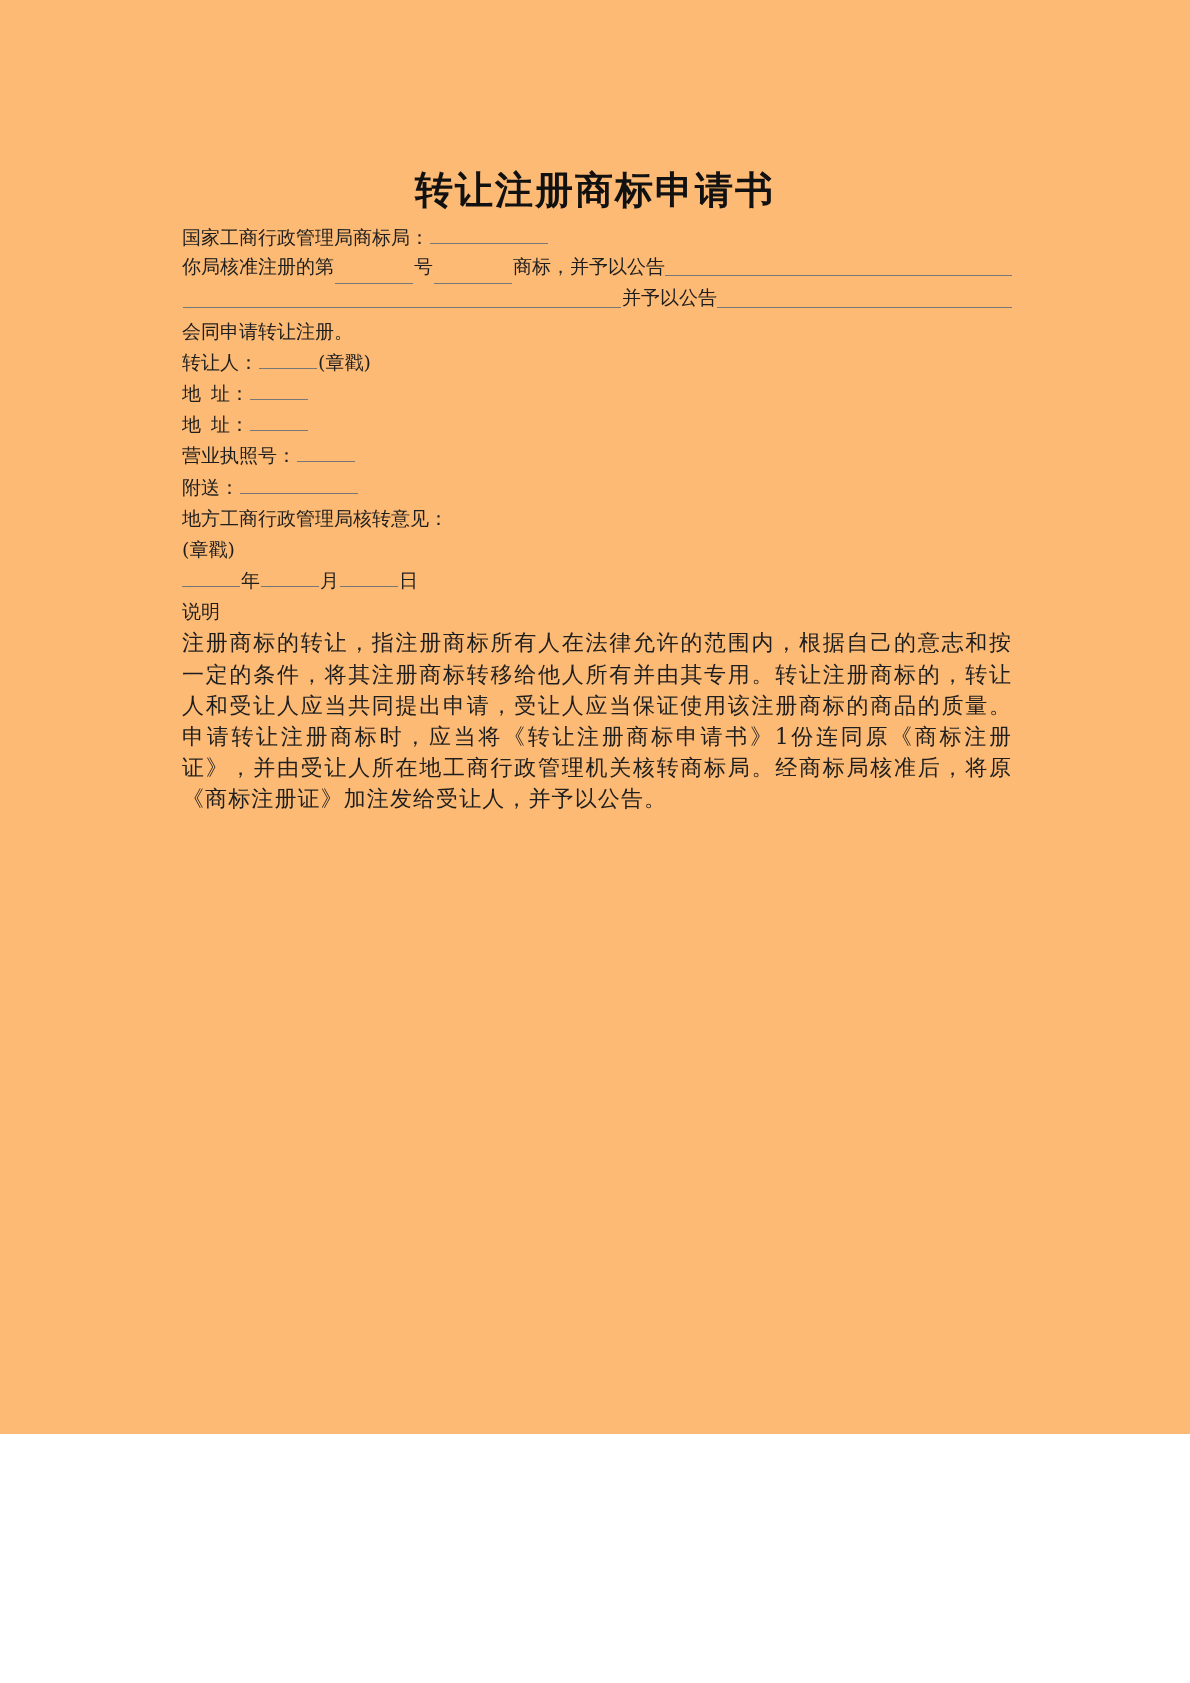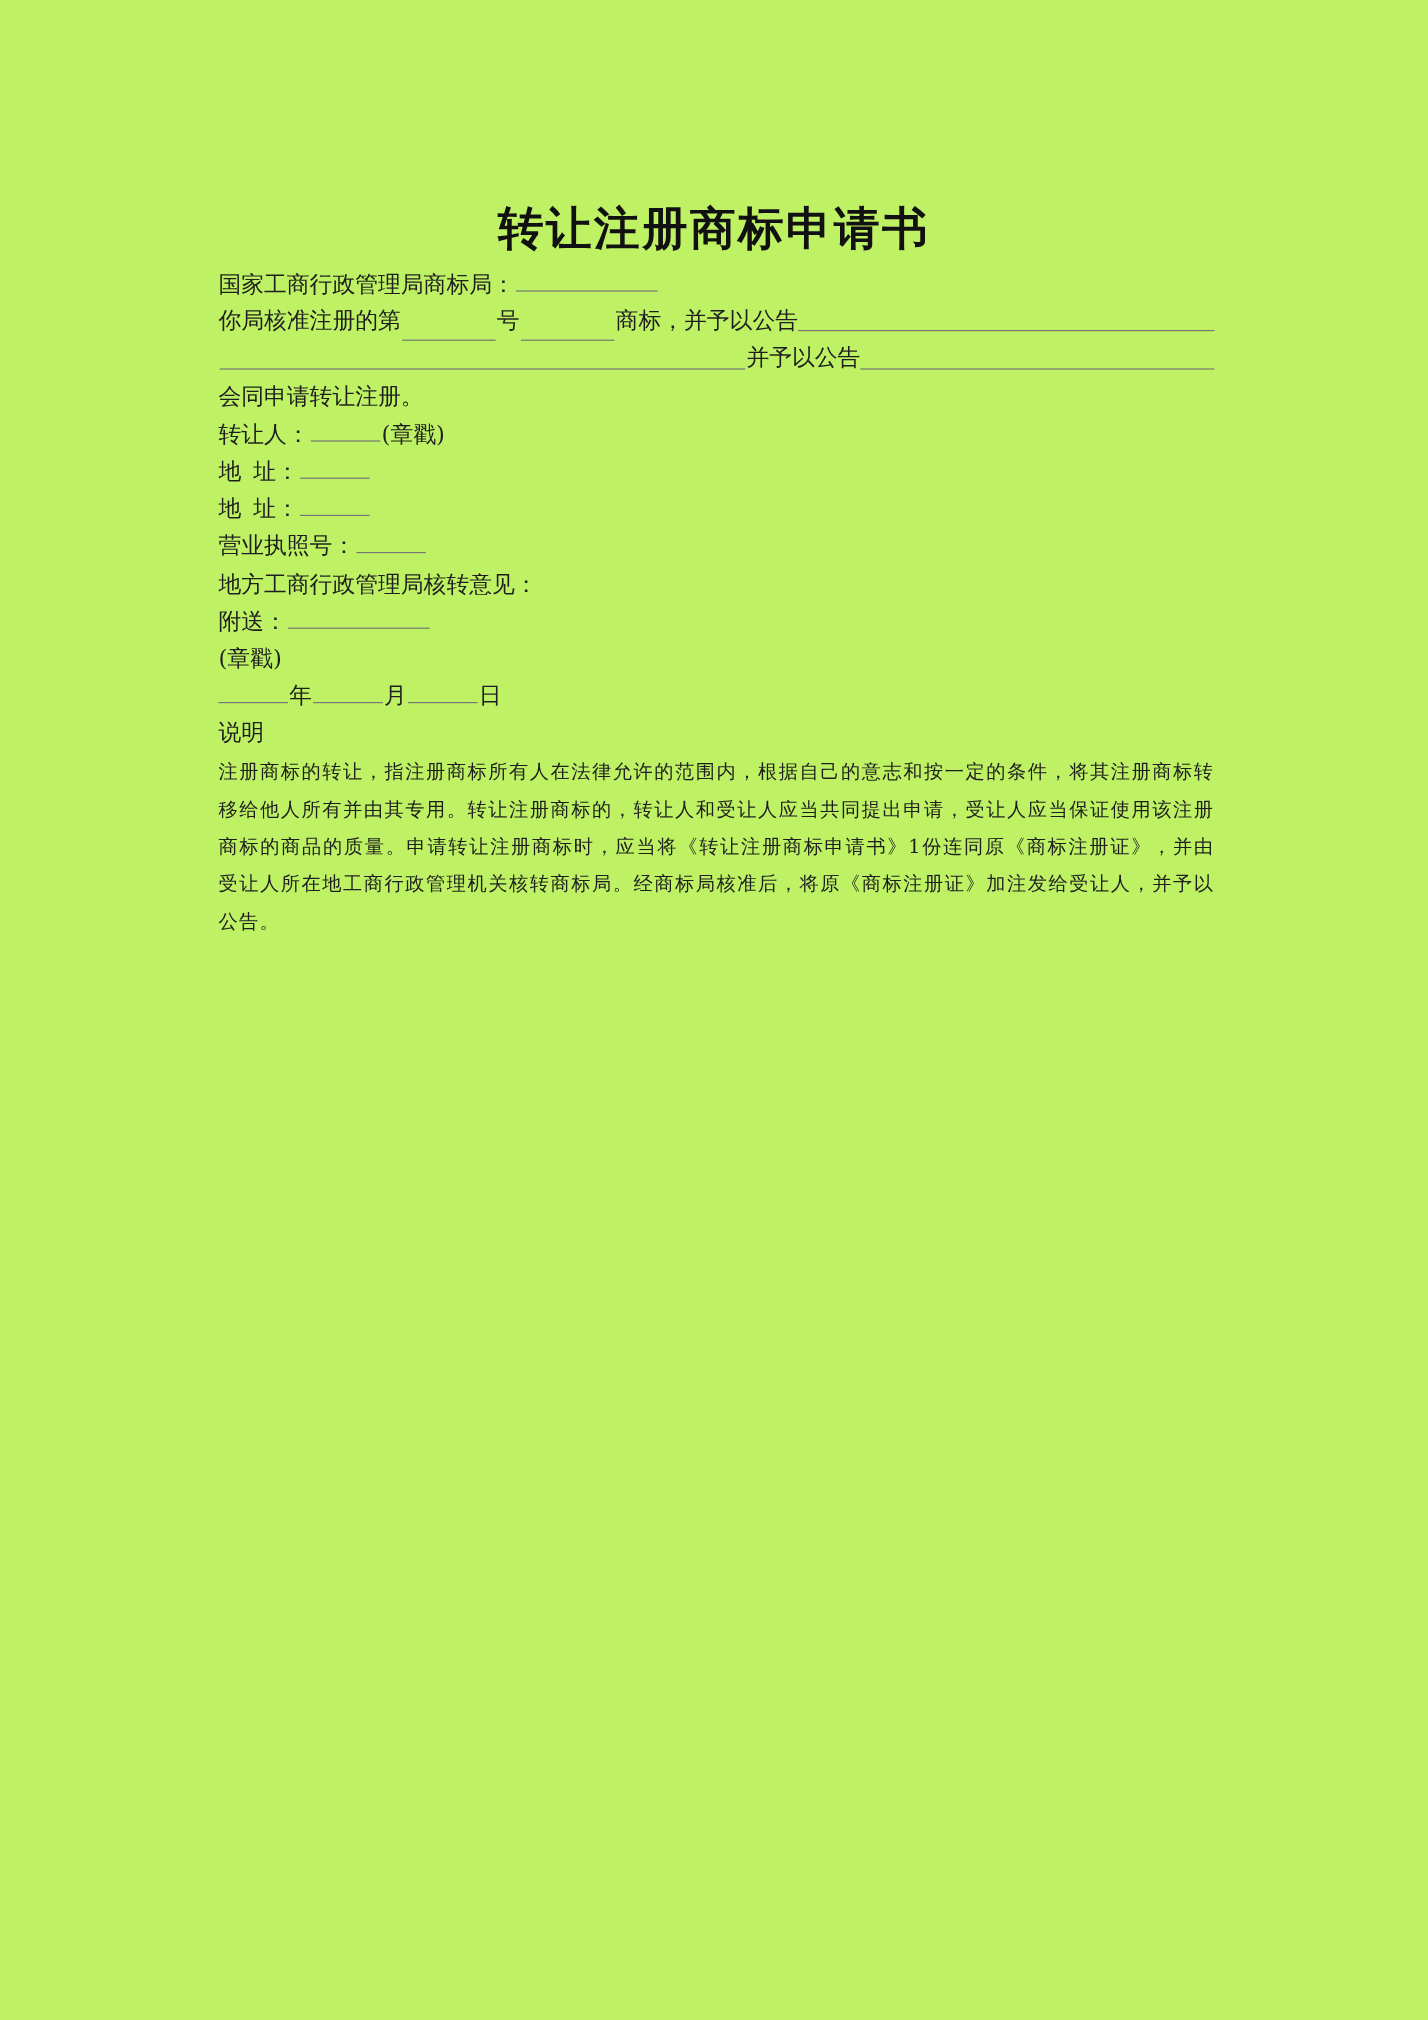--- a/index.html
+++ b/index.html
@@ -1,26 +1,26 @@
 <!DOCTYPE html>
 <html><head>
 <meta charset="utf-8">
 <style>
   html, body { margin: 0; padding: 0; background: #ffffff; }
   body { width: 1190px; height: 1683px; position: relative; overflow: hidden;
          font-family: "DejaVu Serif", "Liberation Serif", serif; color: #1e1e1e; }
-  .page { position: absolute; left: 0; top: 0; width: 1190px; height: 1683px; background: #bef264; }
+  .page { position: absolute; left: 0; top: 0; width: 1190px; height: 1434px; background: #fdba74; }
   .title { position: absolute; top: 166px; left: 0; width: 1190px; text-align: center;
            font-family: "DejaVu Sans", "Liberation Sans", sans-serif; font-weight: bold;
            font-size: 38px; letter-spacing: 2px; color: #111; line-height: 48px; }
   .body { position: absolute; left: 182px; top: 222px; width: 830px;
           font-size: 19px; line-height: 31.2px; }
   .line { height: 31.2px; white-space: nowrap; position: relative; }
   .blank { display: inline-block; border-bottom: 1px solid #777; height: 20px; vertical-align: baseline; margin: 0 1px; }
-  .para { font-size: 16px; line-height: 31.2px; text-align: justify; text-align-last: left; letter-spacing: 1.1px; }
+  .para { font-size: 22px; line-height: 31.2px; text-align: justify; text-align-last: left; letter-spacing: 1.1px; }
   .justify-row { display: flex; align-items: flex-end; font-family: Liberation Mono, monospace; }
   .justify-row .grow { flex: 1; border-bottom: 1px solid #777; height: 21px; margin-bottom: 8px; }
   .sp { display: inline-block; width: 10px; }
 </style>
 </head>
 <body>
 
 <div class="page">
   <div class="title">转让注册商标申请书</div>
 
@@ -60,25 +60,25 @@
 
     <div class="line">
       <span>地</span><span class="sp"></span><span>址：</span><span class="blank" style="width:58px"></span>
     </div>
 
     <div class="line">
       <span>营业执照号：</span><span class="blank" style="width:58px"></span>
     </div>
 
     <div class="line">
-      <span>地方工商行政管理局核转意见：</span>
+      <span>附送：</span><span class="blank" style="width:118px"></span>
     </div>
 
     <div class="line">
-      <span>附送：</span><span class="blank" style="width:118px"></span>
+      <span>地方工商行政管理局核转意见：</span>
     </div>
 
     <div class="line">
       <span>(章戳)</span>
     </div>
 
     <div class="line">
       <span class="blank" style="width:58px;margin-left:0"></span><span>年</span><span class="blank" style="width:58px"></span><span>月</span><span class="blank" style="width:58px"></span><span>日</span>
     </div>
 

